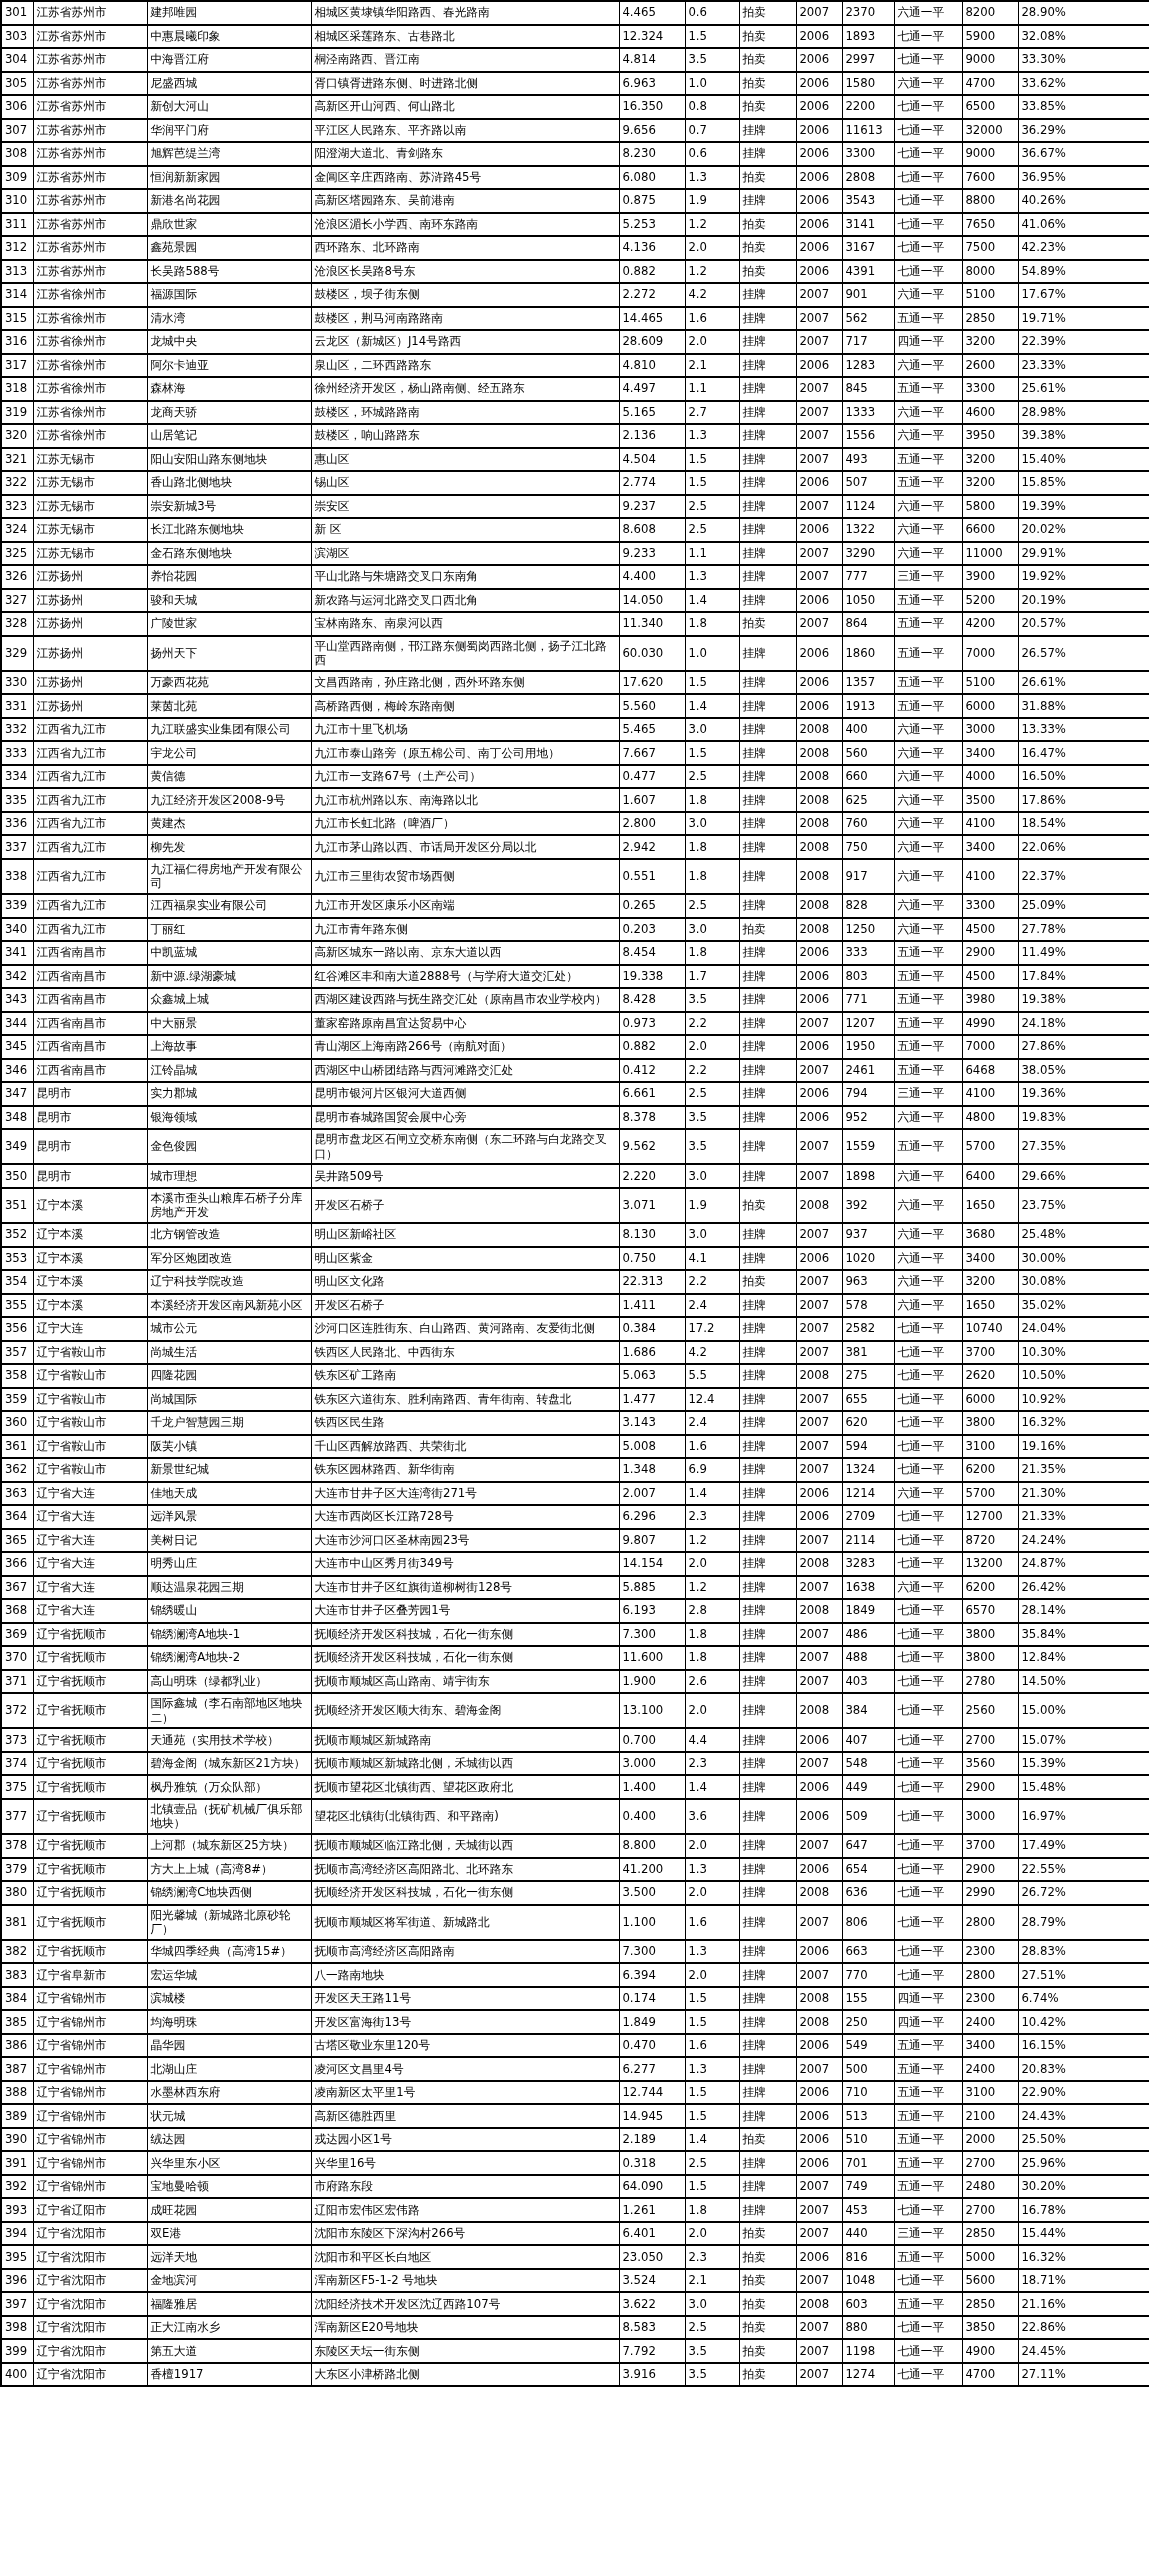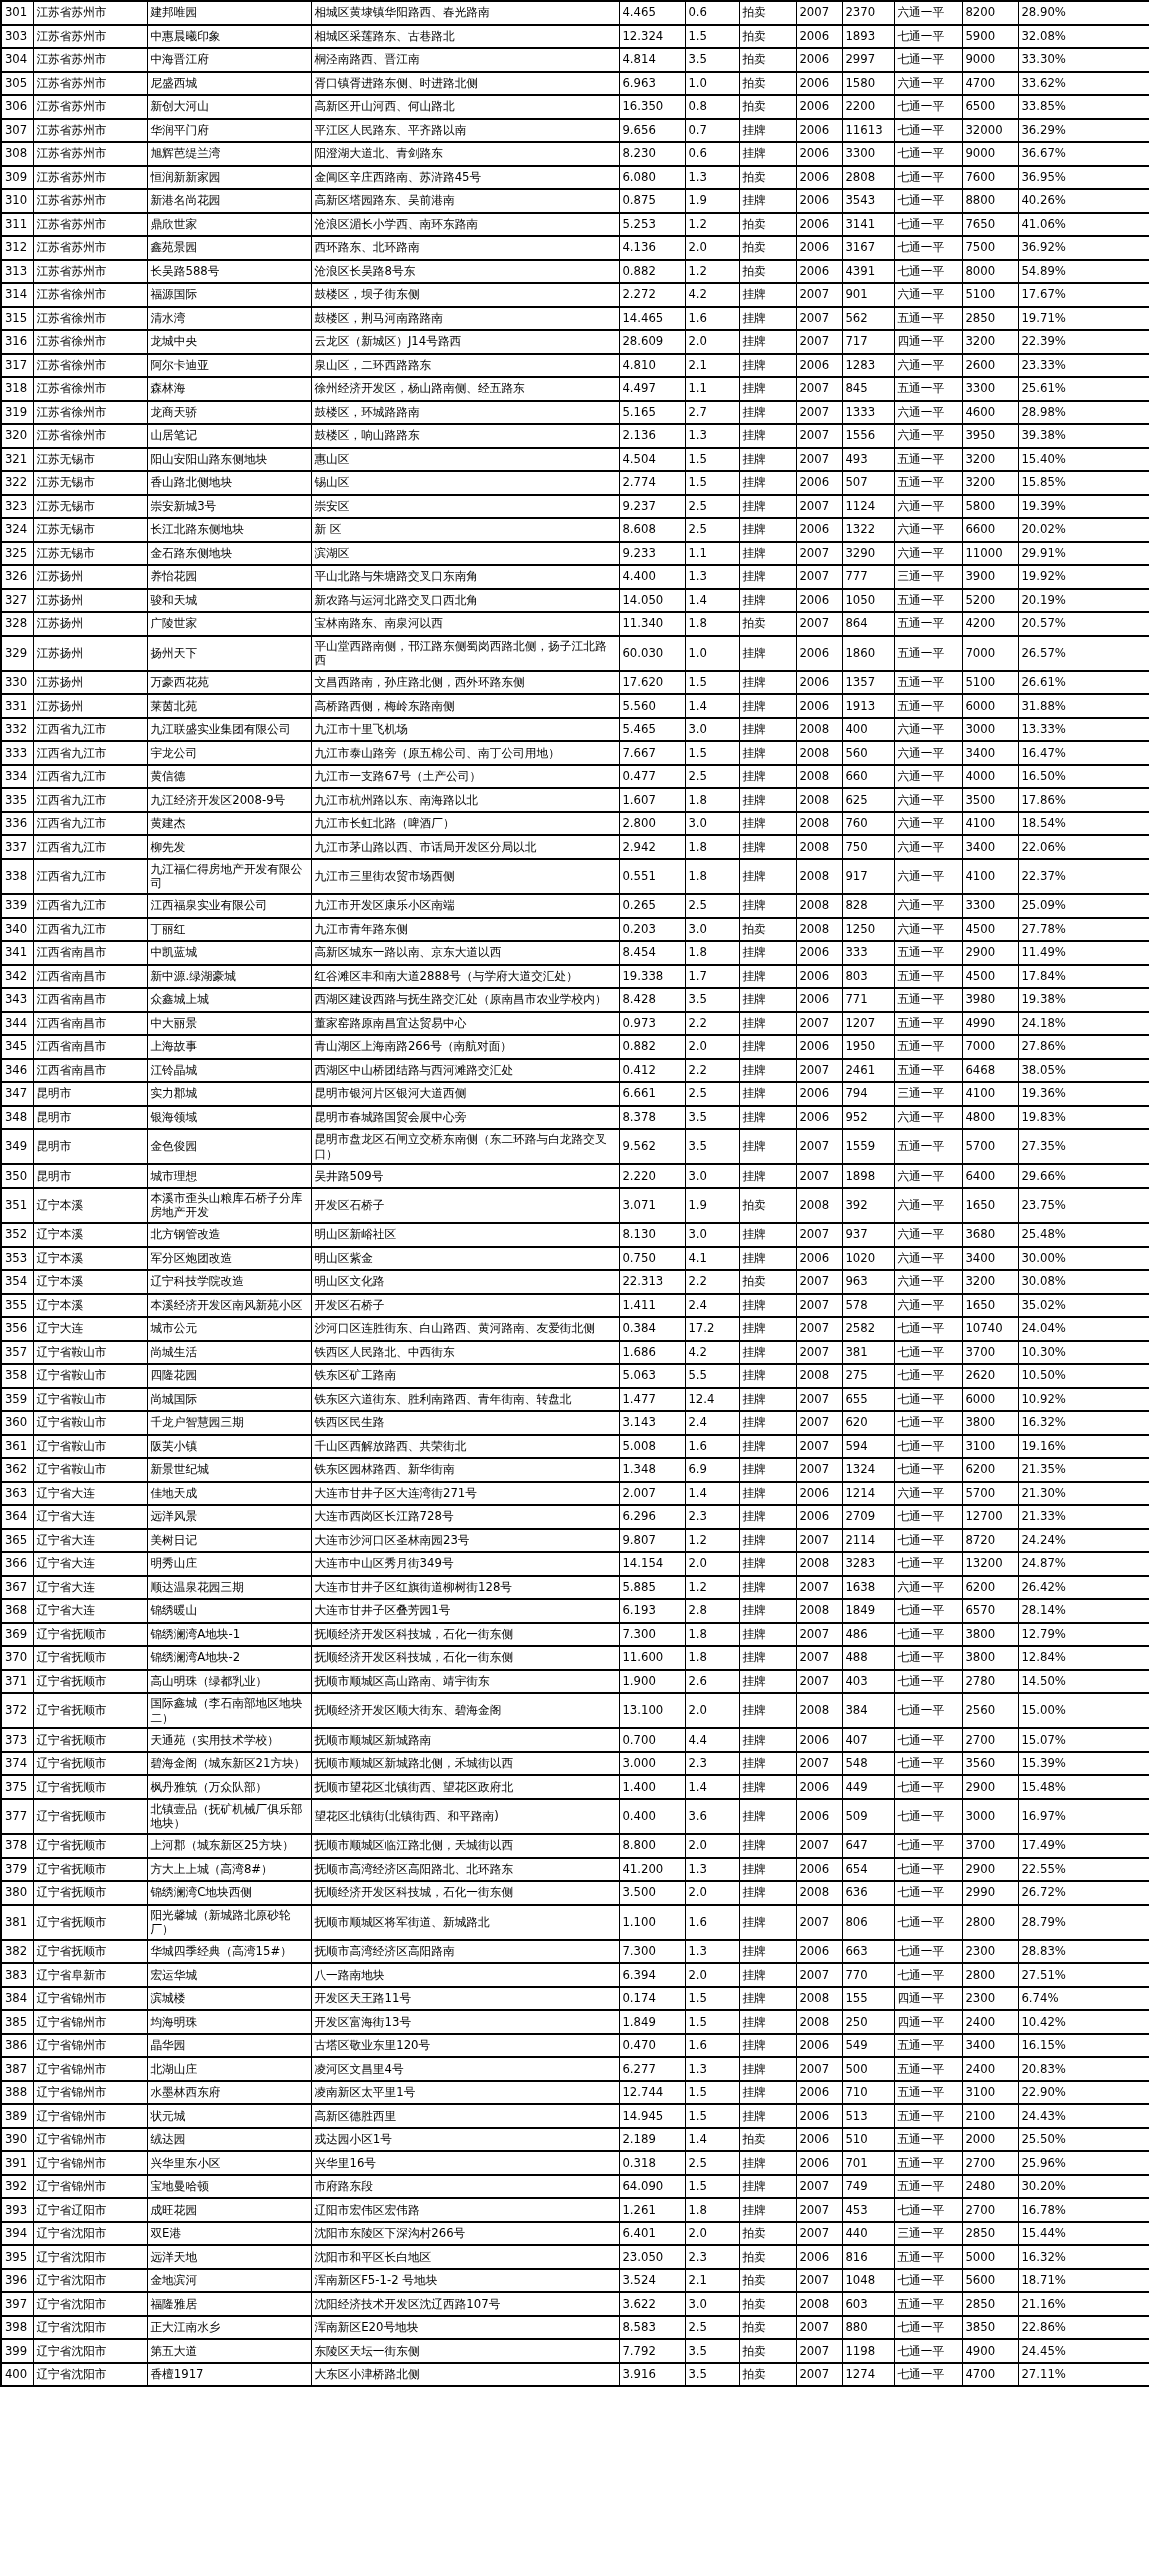--- a/index.html
+++ b/index.html
@@ -204,21 +204,21 @@
           <td>江苏省苏州市</td>
           <td>鑫苑景园</td>
           <td>西环路东、北环路南</td>
           <td>4.136</td>
           <td>2.0</td>
           <td>拍卖</td>
           <td>2006</td>
           <td>3167</td>
           <td>七通一平</td>
           <td>7500</td>
-          <td>36.92%</td>
+          <td>42.23%</td>
         </tr>
         <tr>
           <td>313</td>
           <td>江苏省苏州市</td>
           <td>长吴路588号</td>
           <td>沧浪区长吴路8号东</td>
           <td>0.882</td>
           <td>1.2</td>
           <td>拍卖</td>
           <td>2006</td>
@@ -1002,21 +1002,21 @@
           <td>辽宁省抚顺市</td>
           <td>锦绣澜湾A地块-1</td>
           <td>抚顺经济开发区科技城，石化一街东侧</td>
           <td>7.300</td>
           <td>1.8</td>
           <td>挂牌</td>
           <td>2007</td>
           <td>486</td>
           <td>七通一平</td>
           <td>3800</td>
-          <td>12.79%</td>
+          <td>35.84%</td>
         </tr>
         <tr>
           <td>370</td>
           <td>辽宁省抚顺市</td>
           <td>锦绣澜湾A地块-2</td>
           <td>抚顺经济开发区科技城，石化一街东侧</td>
           <td>11.600</td>
           <td>1.8</td>
           <td>挂牌</td>
           <td>2007</td>

